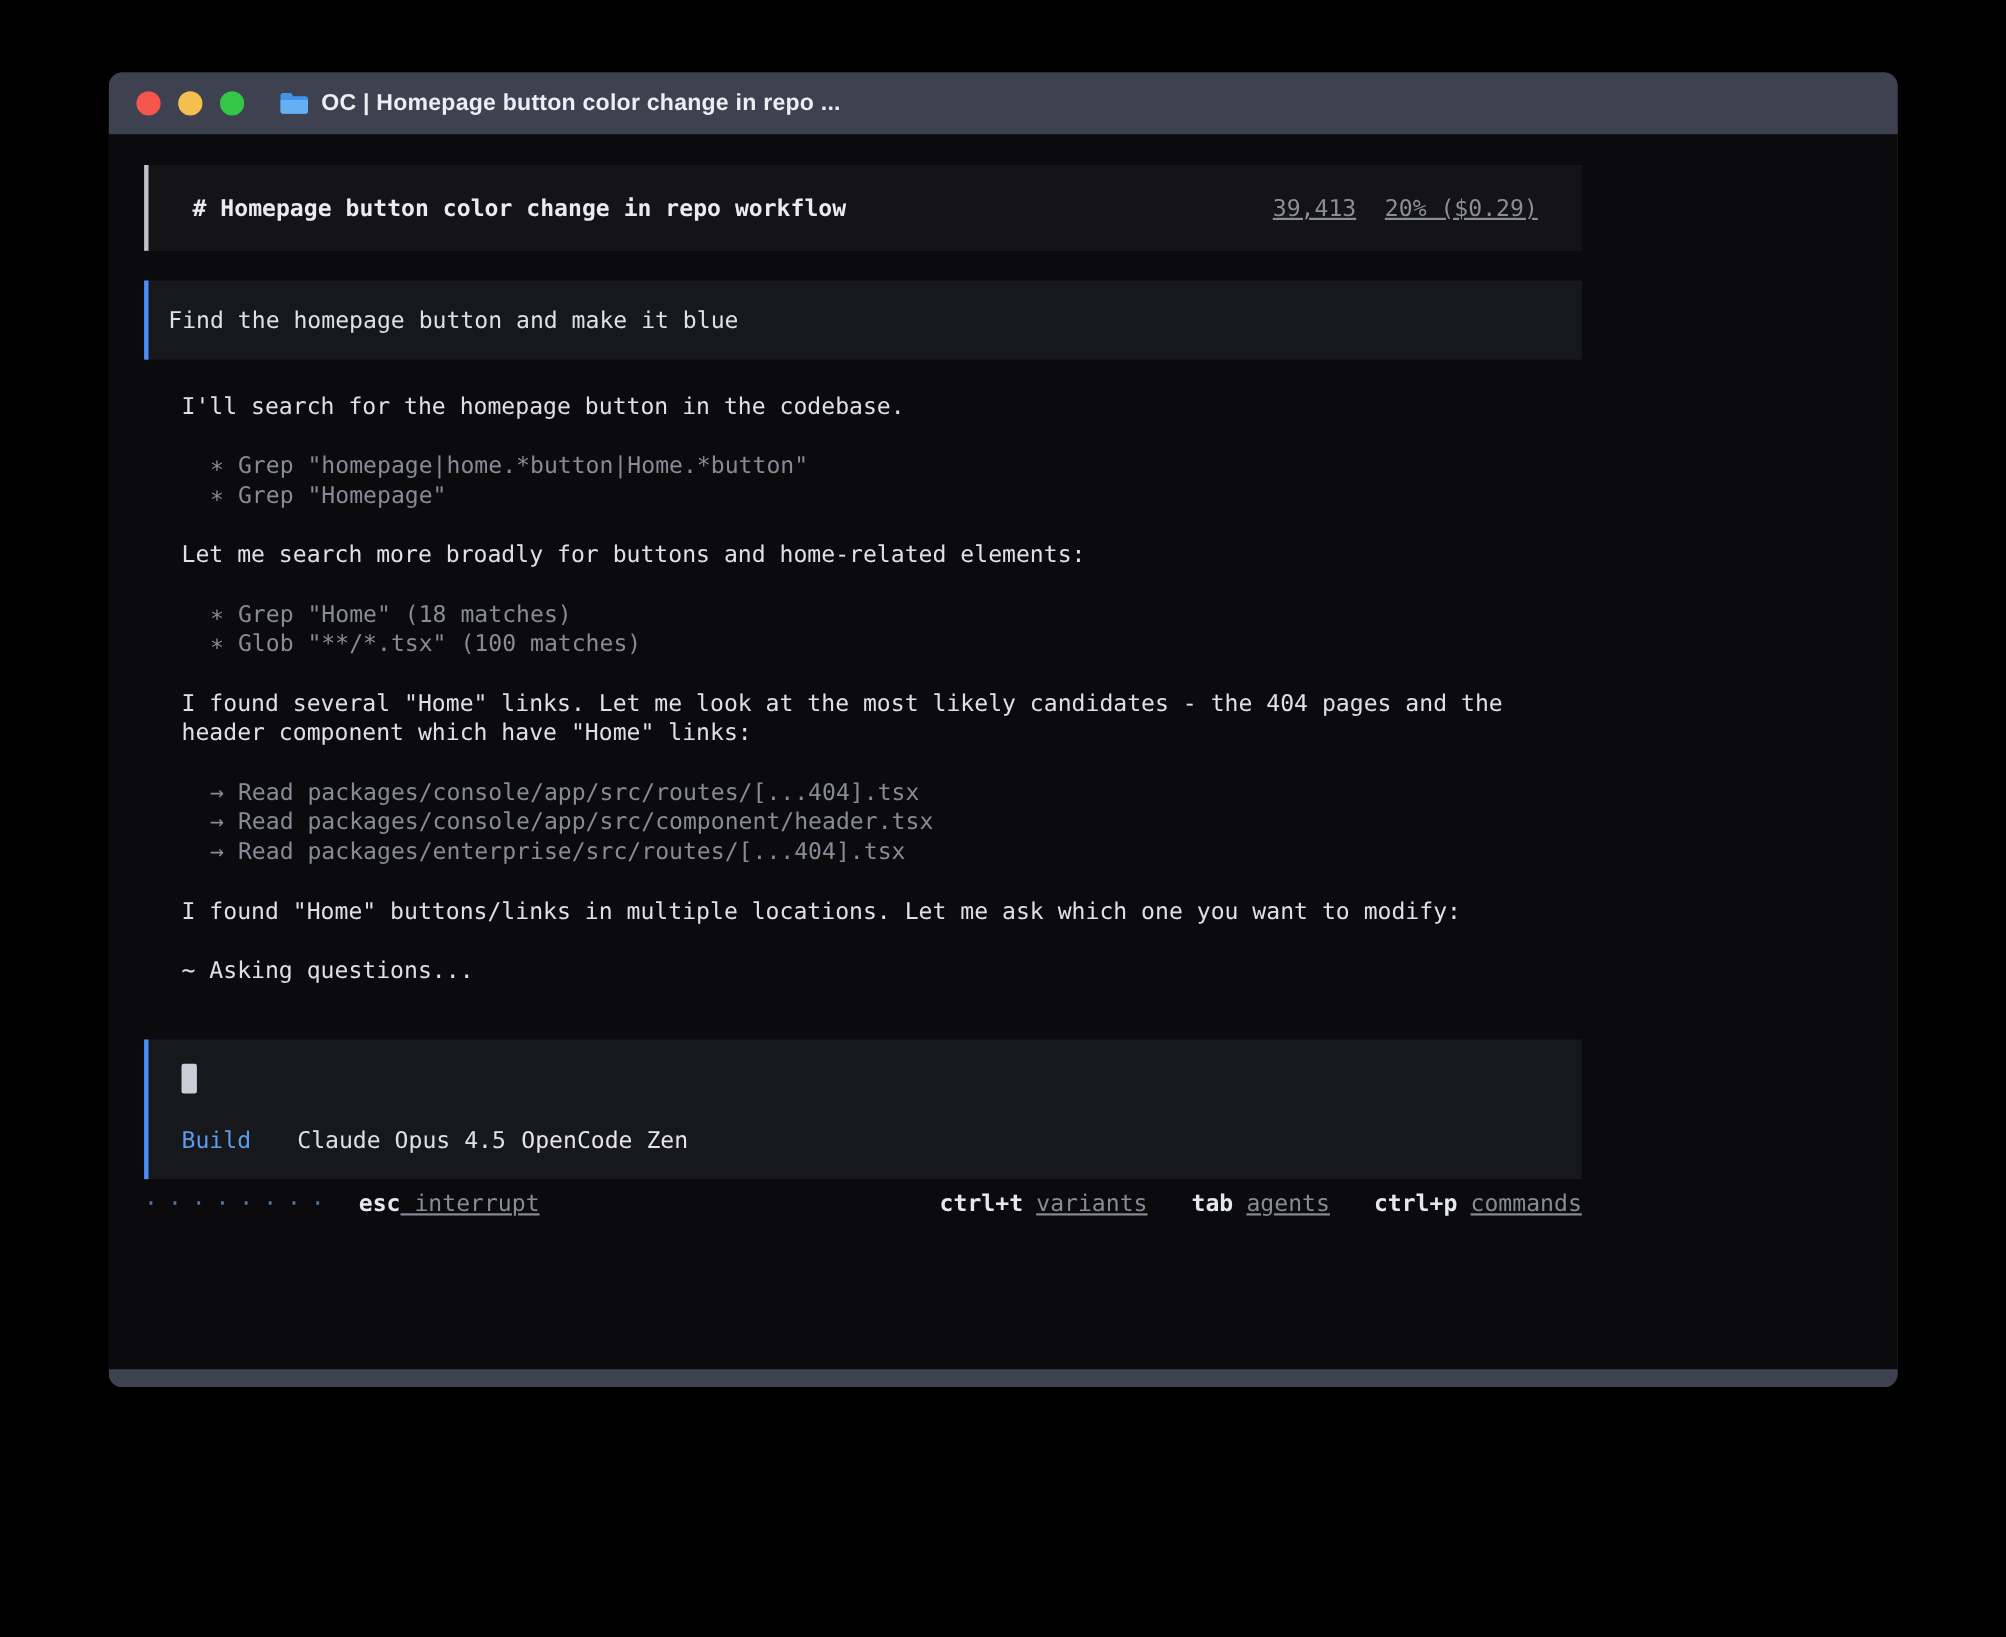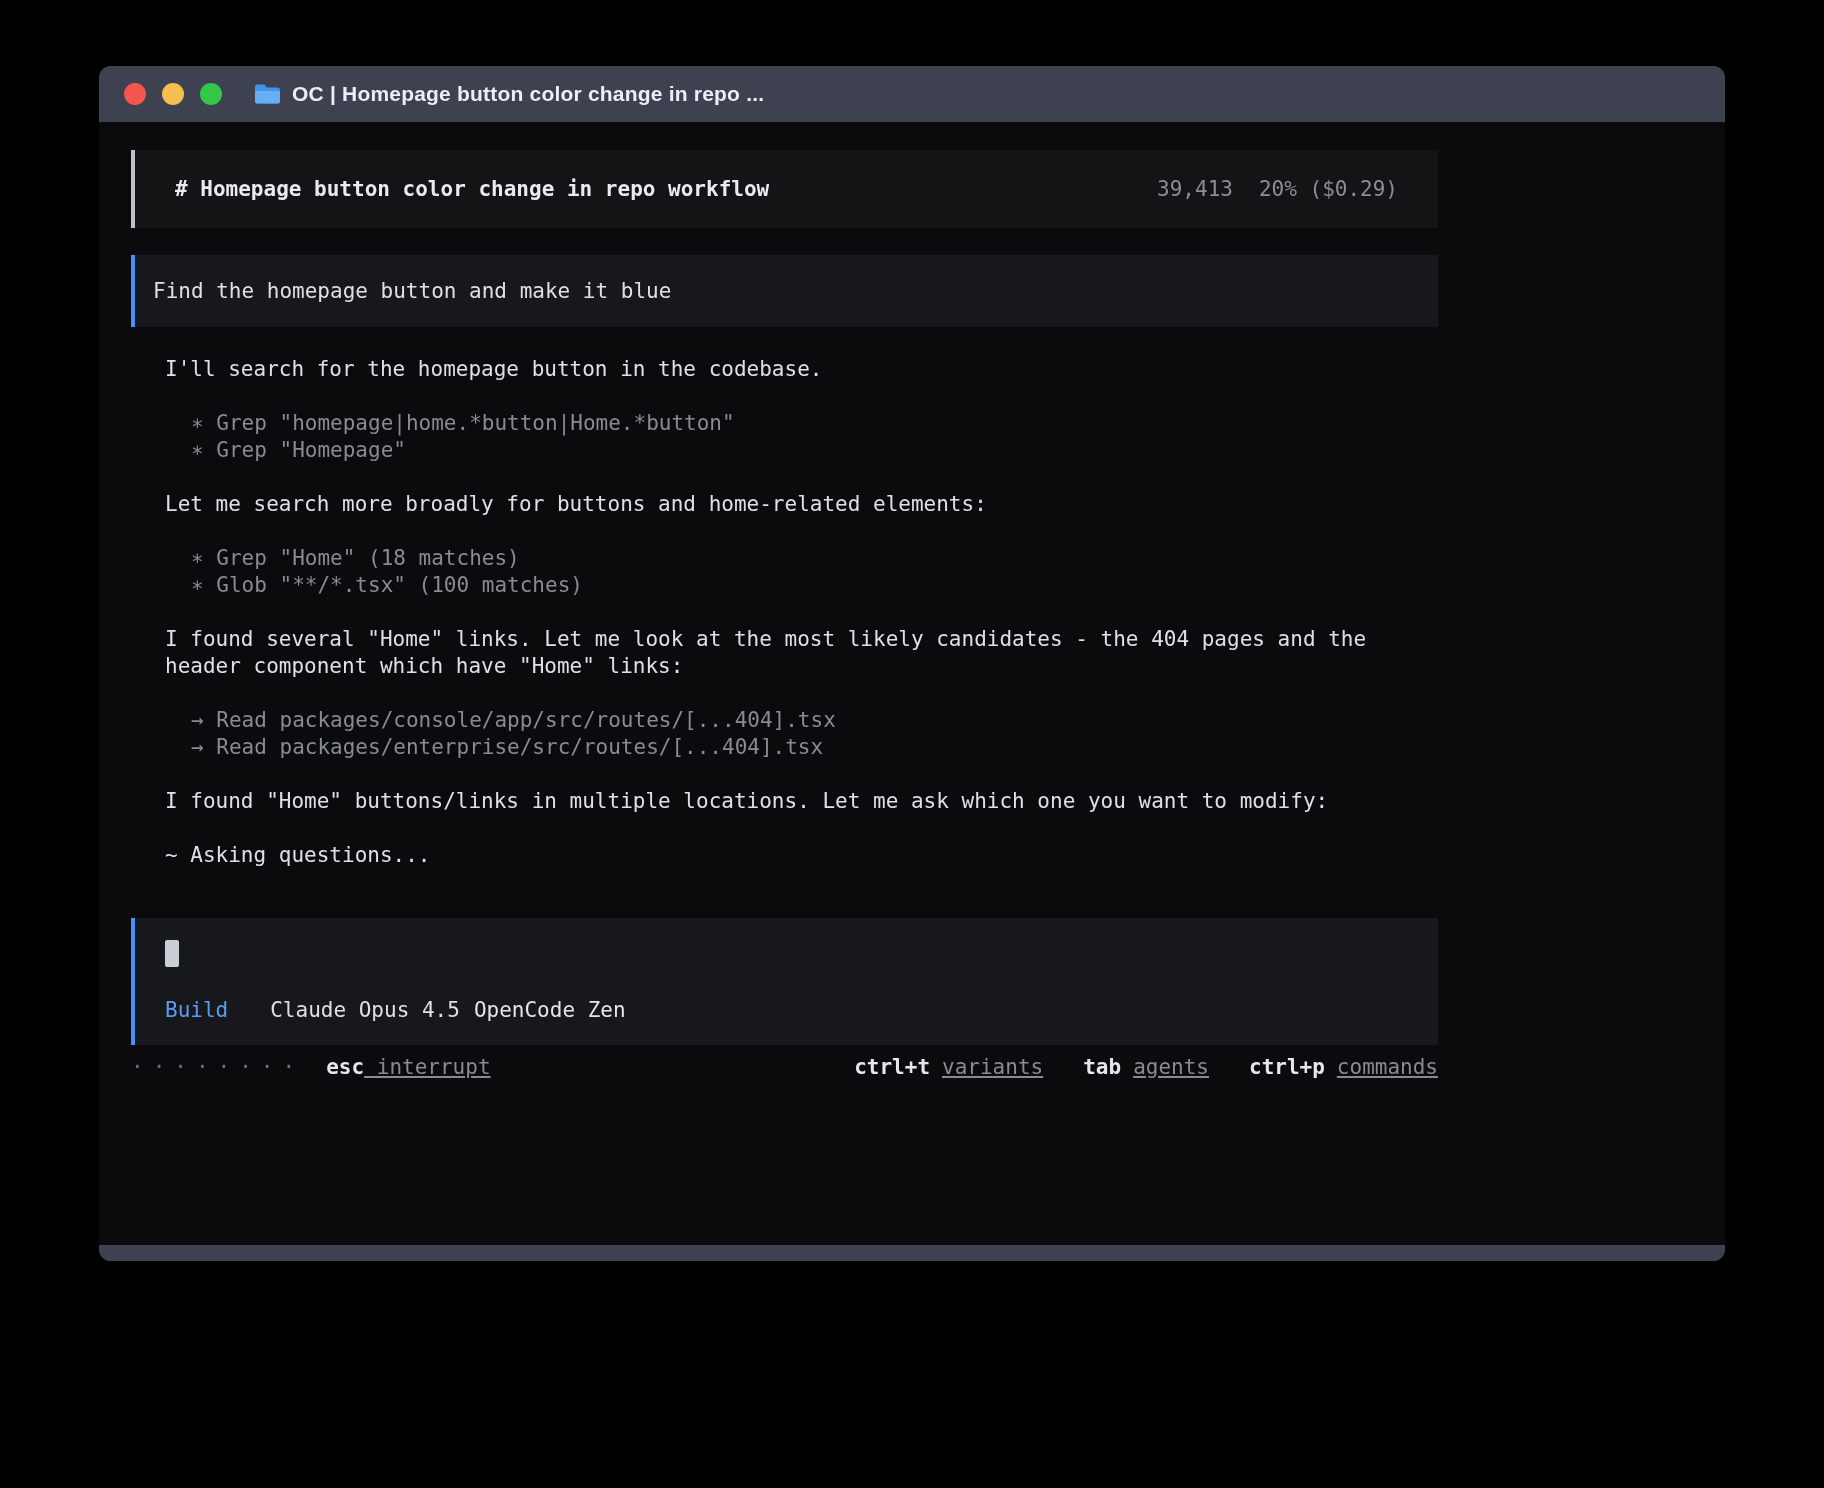--- a/index.html
+++ b/index.html
@@ -27,21 +27,21 @@
   }
   .bottomstrip{position:absolute;left:0;right:0;bottom:0;height:16px;background:#3e4150;border-radius:0 0 12px 12px;}
   .col{margin-left:32px;width:1307px;font-size:21px;color:#dde0e7;}
   .panel{background:#17181c;border-left:4px solid #4b8ef7;box-sizing:border-box;}
   .header-block{
     margin-top:28px;height:78px;background:#141417;border-left:4px solid #bfc2ca;
     box-sizing:border-box;display:flex;align-items:center;justify-content:space-between;
     padding:0 40px;
   }
   .header-title{font-weight:bold;color:#e9ebf1;}
-  .header-stats{color:#8a8e97;display:flex;gap:26px;}
+  .header-stats{color:#8a8e97;display:flex;gap:26px;text-decoration:underline;}
   .user-msg{
     margin-top:27px;height:72px;display:flex;align-items:center;padding:0 18px;
   }
   .convo{margin-top:29px;padding-left:34px;line-height:27px;}
   .line{min-height:27px;white-space:pre-wrap;}
   .line.indent{padding-left:26px;}
   .c-fg{color:#dde0e7;}
   .c-dim{color:#878b95;}
   .input-box{
     margin-top:22px;height:127px;padding:22px 30px 0 30px;
@@ -104,20 +104,21 @@
           <div class="line indent"><span class="c-dim">∗ Grep "Homepage"</span></div>
           <div class="line">&nbsp;</div>
           <div class="line"><span class="c-fg">Let me search more broadly for buttons and home-related elements:</span></div>
           <div class="line">&nbsp;</div>
           <div class="line indent"><span class="c-dim">∗ Grep "Home" (18 matches)</span></div>
           <div class="line indent"><span class="c-dim">∗ Glob "**/*.tsx" (100 matches)</span></div>
           <div class="line">&nbsp;</div>
           <div class="line"><span class="c-fg">I found several "Home" links. Let me look at the most likely candidates - the 404 pages and the header component which have "Home" links:</span></div>
           <div class="line">&nbsp;</div>
           <div class="line indent"><span class="c-dim">→ Read packages/console/app/src/routes/[...404].tsx</span></div>
+          <div class="line indent"><span class="c-dim">→ Read packages/console/app/src/component/header.tsx</span></div>
           <div class="line indent"><span class="c-dim">→ Read packages/enterprise/src/routes/[...404].tsx</span></div>
           <div class="line">&nbsp;</div>
           <div class="line"><span class="c-fg">I found "Home" buttons/links in multiple locations. Let me ask which one you want to modify:</span></div>
           <div class="line">&nbsp;</div>
           <div class="line"><span class="c-fg">~ Asking questions...</span></div>
           <div class="line">&nbsp;</div>
         </div>
 
       <div class="panel input-box">
         <span class="cursor"></span>

